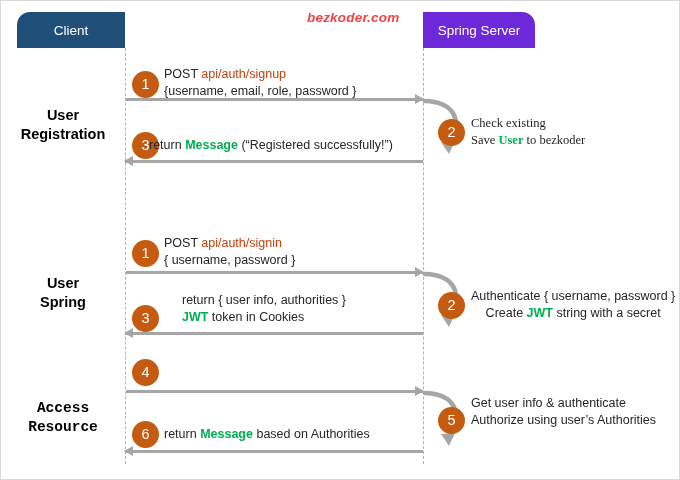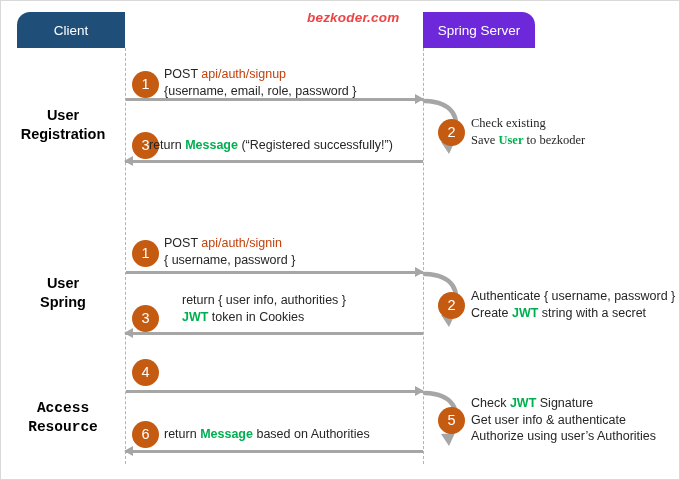--- a/index.html
+++ b/index.html
@@ -227,21 +227,21 @@
     <div class="head"></div>
   </div>
 
   <div class="selfloop" style="left:422px; top:268px;">
     <svg width="44" height="64" viewBox="0 0 44 64">
       <path d="M2,5 C30,6 38,22 30,42 L26,50" fill="none" stroke="#a6a6a6" stroke-width="4.5" stroke-linecap="round"></path>
       <polygon points="26,58 18,46 32,45" fill="#a6a6a6"></polygon>
     </svg>
   </div>
   <div class="badge" style="left:437px; top:291px;">2</div>
-  <div class="msg" style="left:470px; top:287px;">
+  <div class="msg" style="left:470px; top:287px;text-align:center;">
     <span class="line">Authenticate { username, password }</span>
     <span class="line">
       <span>Create </span><span class="green">JWT</span><span> string with a secret</span>
     </span>
   </div>
 
   <div class="badge" style="left:131px; top:304px;">3</div>
   <div class="msg" style="left:167px; top:291px;margin-left:14px;">
     <span class="line">return { user info, authorities }</span>
     <span class="line">
@@ -265,23 +265,20 @@
   </div>
 
   <div class="selfloop" style="left:422px; top:387px;">
     <svg width="44" height="64" viewBox="0 0 44 64">
       <path d="M2,5 C30,6 38,22 30,42 L26,50" fill="none" stroke="#a6a6a6" stroke-width="4.5" stroke-linecap="round"></path>
       <polygon points="26,58 18,46 32,45" fill="#a6a6a6"></polygon>
     </svg>
   </div>
   <div class="badge" style="left:437px; top:406px;">5</div>
   <div class="msg" style="left:470px; top:394px;">
-    <span class="line">
-      <span>Check </span><span class="green">JWT</span><span> Signature</span>
-    </span>
     <span class="line">Get user info &amp; authenticate</span>
     <span class="line">Authorize using user’s Authorities</span>
   </div>
 
   <div class="badge" style="left:131px; top:420px;">6</div>
   <div class="msg" style="left:163px; top:425px;">
     <span class="line">
       <span>return </span><span class="green">Message</span><span> based on </span><span class="bold">Authorities</span>
     </span>
   </div>

